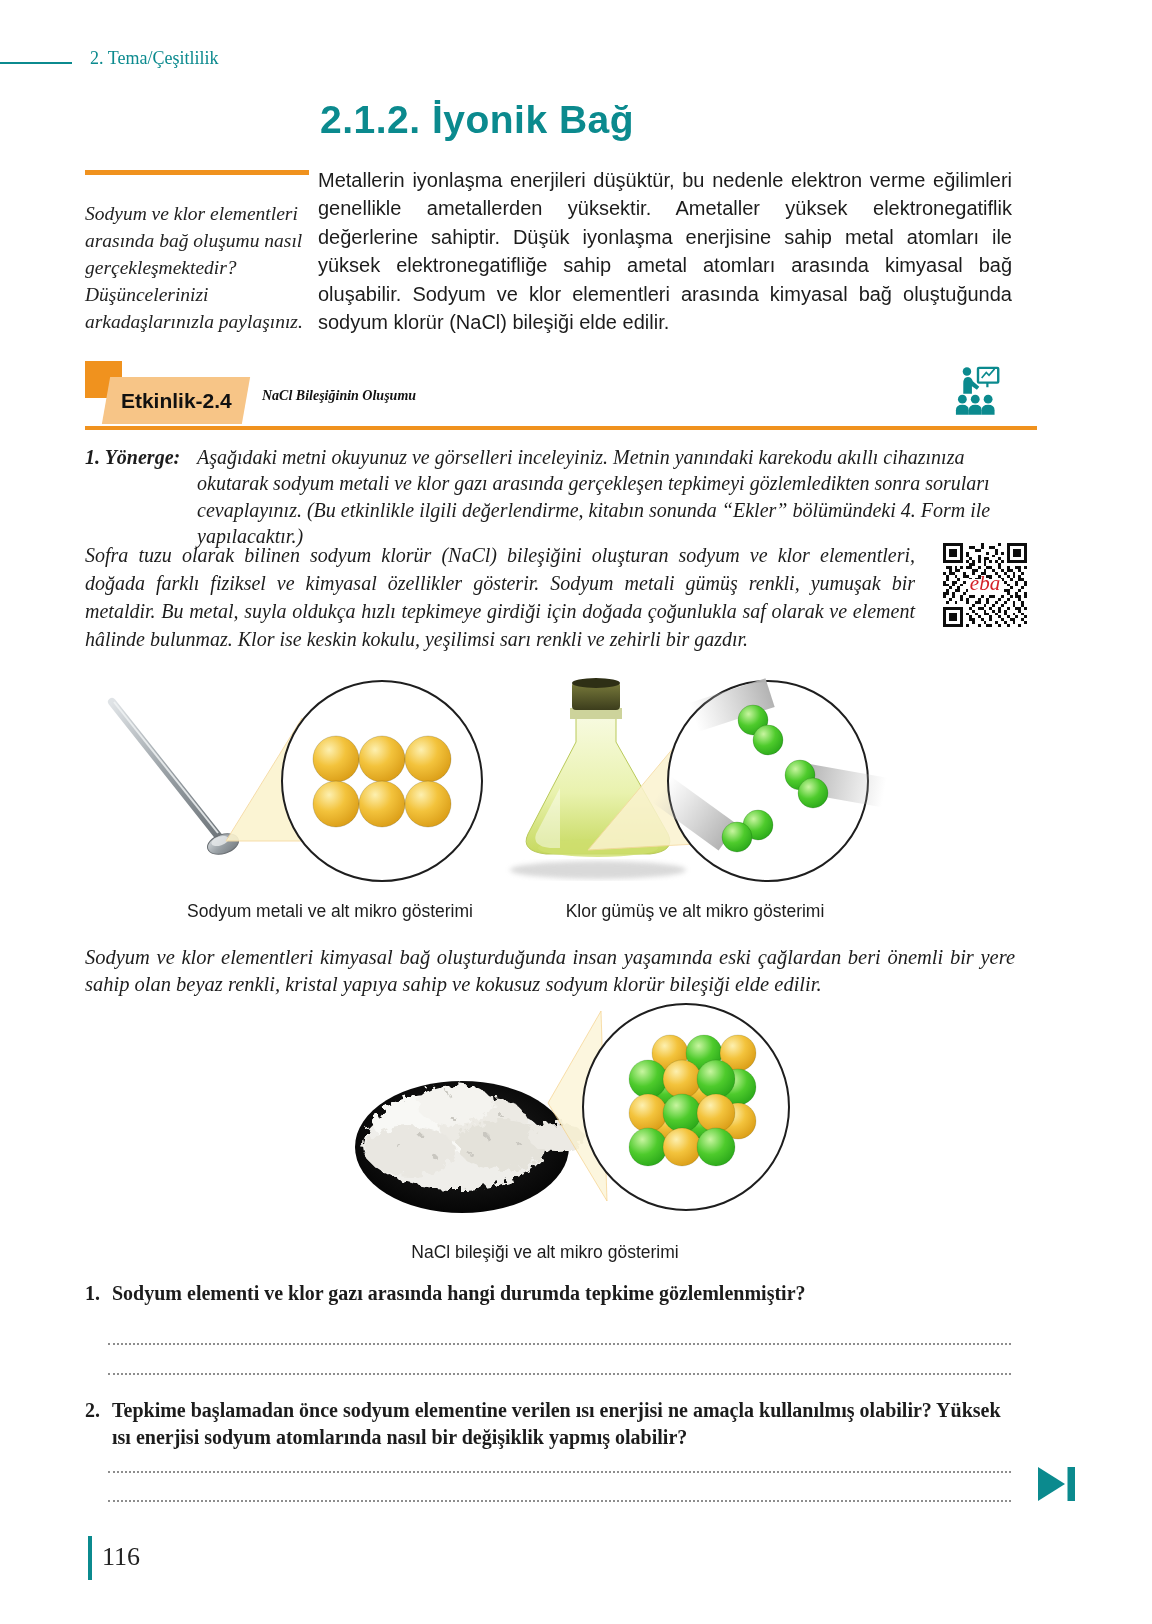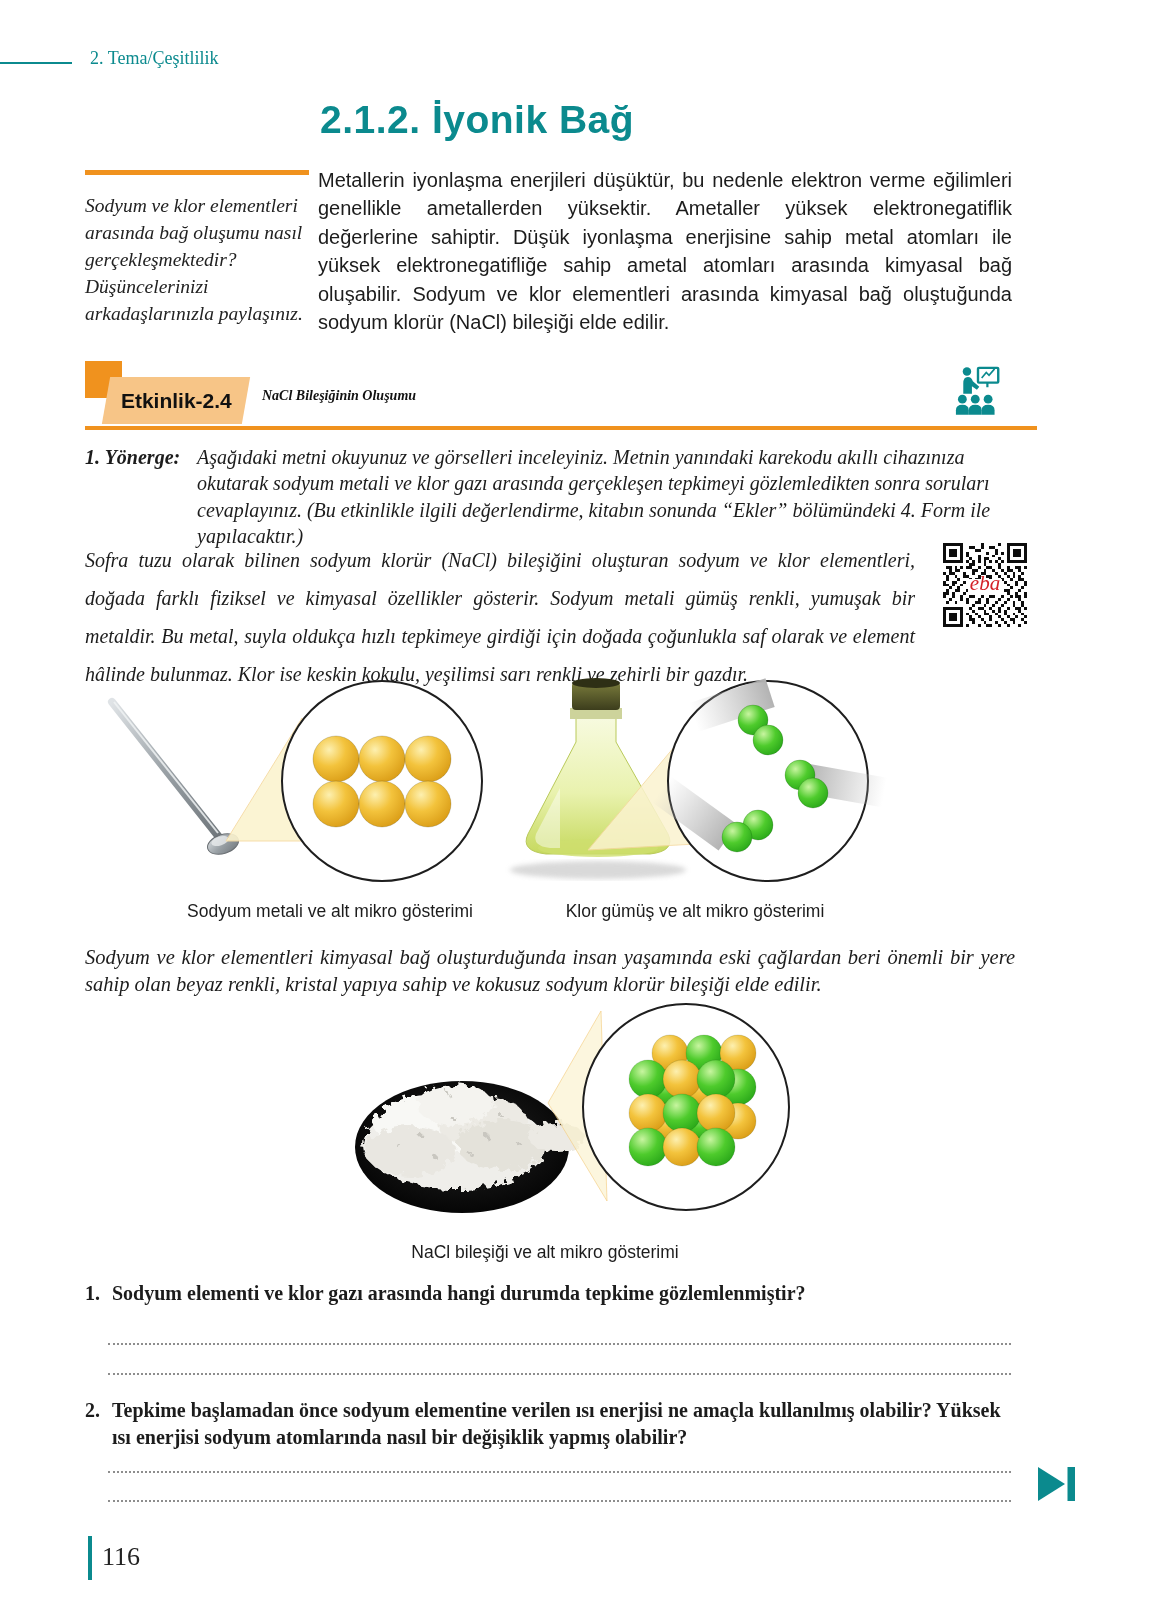--- a/index.html
+++ b/index.html
@@ -9,21 +9,21 @@
   
   .hdr-rule{position:absolute;left:0;top:62px;width:72px;height:2px;background:#0b8a8e;}
   .hdr-label{position:absolute;left:90px;top:48px;font-family:"Liberation Serif",serif;
              font-size:18px;color:#0b8a8e;}
 
   .page-title{position:absolute;left:320px;top:98px;font-size:39px;letter-spacing:.5px;
               color:#0b8a8e;font-weight:bold;}
 
   
   .side-note{position:absolute;left:85px;top:170px;width:224px;border-top:5px solid #f0921e;
-             padding-top:17px;font-family:"Liberation Serif",serif;font-style:italic;
+             padding-top:25px;font-family:"Liberation Serif",serif;font-style:italic;
              font-size:19.5px;line-height:27px;color:#222;}
 
   .intro{position:absolute;left:318px;top:166px;width:694px;font-size:20px;line-height:28.4px;
          text-align:justify;margin:0;}
 
   
   .act-square{position:absolute;left:85px;top:361px;width:37px;height:37px;background:#f0921e;}
   .act-badge{position:absolute;left:106px;top:377px;width:140px;height:47px;background:#f7c587;
              transform:skewX(-10deg);display:flex;align-items:center;justify-content:center;}
   .act-badge span{transform:skewX(10deg);font-weight:bold;font-size:21px;color:#111;}
@@ -32,21 +32,21 @@
   .act-rule{position:absolute;left:85px;top:426px;width:952px;height:4px;background:#f0921e;}
   .pres-icon{position:absolute;left:955px;top:364px;width:46px;height:52px;}
 
   
   .directive{position:absolute;left:85px;top:444px;width:930px;font-family:"Liberation Serif",serif;
              font-style:italic;font-size:20px;line-height:26.3px;padding-left:112px;box-sizing:border-box;}
   .directive .lbl{position:absolute;left:0;top:0;width:112px;font-weight:bold;}
 
   .reading{position:absolute;left:85px;top:541px;width:830px;margin:0;
            font-family:"Liberation Serif",serif;font-style:italic;font-size:20px;
-           line-height:38px;text-align:justify;}
+           line-height:28px;text-align:justify;}
 
   .qr{position:absolute;left:943px;top:543px;width:84px;height:84px;}
   .qr svg{position:absolute;inset:0;}
   .qr .eba{position:absolute;left:0;right:0;top:28px;text-align:center;
            font-family:"Liberation Serif",serif;font-style:italic;font-weight:normal;
            font-size:21px;color:#d42128;}
 
   .figrow{position:absolute;left:0;top:638px;width:1152px;height:262px;}
   .caption{position:absolute;font-size:17.5px;color:#1c1c1c;text-align:center;width:320px;}
   .cap1{left:170px;top:901px;}

